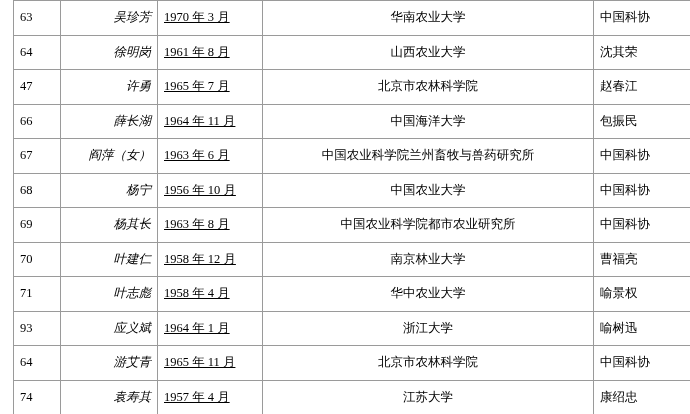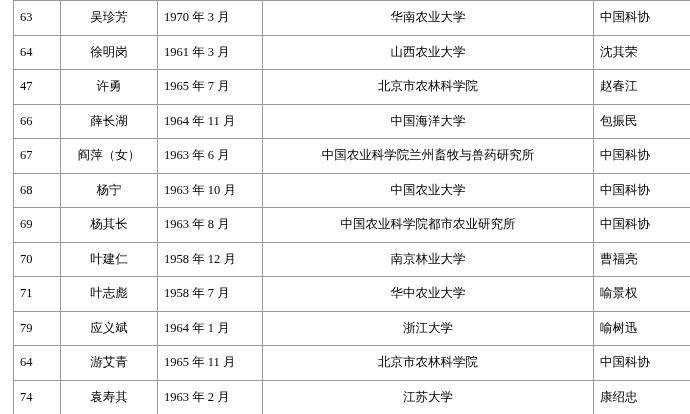--- a/index.html
+++ b/index.html
@@ -40,27 +40,29 @@
     white-space: nowrap;
     overflow: hidden;
   }
   td.c-index {
     width: 34px;
     text-align: left;
     padding-left: 8px;
   }
   td.c-name {
     width: 84px;
-    text-align: center;
+    text-align: right;
     padding-left: 9px;
+    font-style: italic;
   }
   td.c-birth {
     width: 92px;
     text-align: left;
     padding-left: 9px;
+    text-decoration: underline;
   }
   td.c-org {
     width: 318px;
     text-align: center;
     padding-left: 9px;
   }
   td.c-recommender {
     width: 120px;
     text-align: left;
     padding-left: 9px;
@@ -75,21 +77,21 @@
       <tr>
         <td class="c-index">63</td>
         <td class="c-name">吴珍芳</td>
         <td class="c-birth">1970 年 3 月</td>
         <td class="c-org">华南农业大学</td>
         <td class="c-recommender">中国科协</td>
       </tr>
       <tr>
         <td class="c-index">64</td>
         <td class="c-name">徐明岗</td>
-        <td class="c-birth">1961 年 3 月</td>
+        <td class="c-birth">1961 年 8 月</td>
         <td class="c-org">山西农业大学</td>
         <td class="c-recommender">沈其荣</td>
       </tr>
       <tr>
         <td class="c-index">47</td>
         <td class="c-name">许勇</td>
         <td class="c-birth">1965 年 7 月</td>
         <td class="c-org">北京市农林科学院</td>
         <td class="c-recommender">赵春江</td>
       </tr>
@@ -103,62 +105,62 @@
       <tr>
         <td class="c-index">67</td>
         <td class="c-name">阎萍（女）</td>
         <td class="c-birth">1963 年 6 月</td>
         <td class="c-org">中国农业科学院兰州畜牧与兽药研究所</td>
         <td class="c-recommender">中国科协</td>
       </tr>
       <tr>
         <td class="c-index">68</td>
         <td class="c-name">杨宁</td>
-        <td class="c-birth">1963 年 10 月</td>
+        <td class="c-birth">1956 年 10 月</td>
         <td class="c-org">中国农业大学</td>
         <td class="c-recommender">中国科协</td>
       </tr>
       <tr>
         <td class="c-index">69</td>
         <td class="c-name">杨其长</td>
         <td class="c-birth">1963 年 8 月</td>
         <td class="c-org">中国农业科学院都市农业研究所</td>
         <td class="c-recommender">中国科协</td>
       </tr>
       <tr>
         <td class="c-index">70</td>
         <td class="c-name">叶建仁</td>
         <td class="c-birth">1958 年 12 月</td>
         <td class="c-org">南京林业大学</td>
         <td class="c-recommender">曹福亮</td>
       </tr>
       <tr>
         <td class="c-index">71</td>
         <td class="c-name">叶志彪</td>
-        <td class="c-birth">1958 年 7 月</td>
+        <td class="c-birth">1958 年 4 月</td>
         <td class="c-org">华中农业大学</td>
         <td class="c-recommender">喻景权</td>
       </tr>
       <tr>
-        <td class="c-index">79</td>
+        <td class="c-index">93</td>
         <td class="c-name">应义斌</td>
         <td class="c-birth">1964 年 1 月</td>
         <td class="c-org">浙江大学</td>
         <td class="c-recommender">喻树迅</td>
       </tr>
       <tr>
         <td class="c-index">64</td>
         <td class="c-name">游艾青</td>
         <td class="c-birth">1965 年 11 月</td>
         <td class="c-org">北京市农林科学院</td>
         <td class="c-recommender">中国科协</td>
       </tr>
       <tr>
         <td class="c-index">74</td>
         <td class="c-name">袁寿其</td>
-        <td class="c-birth">1963 年 2 月</td>
+        <td class="c-birth">1957 年 4 月</td>
         <td class="c-org">江苏大学</td>
         <td class="c-recommender">康绍忠</td>
       </tr>
 
     </tbody>
   </table>
 </div>
 
 </body></html>

